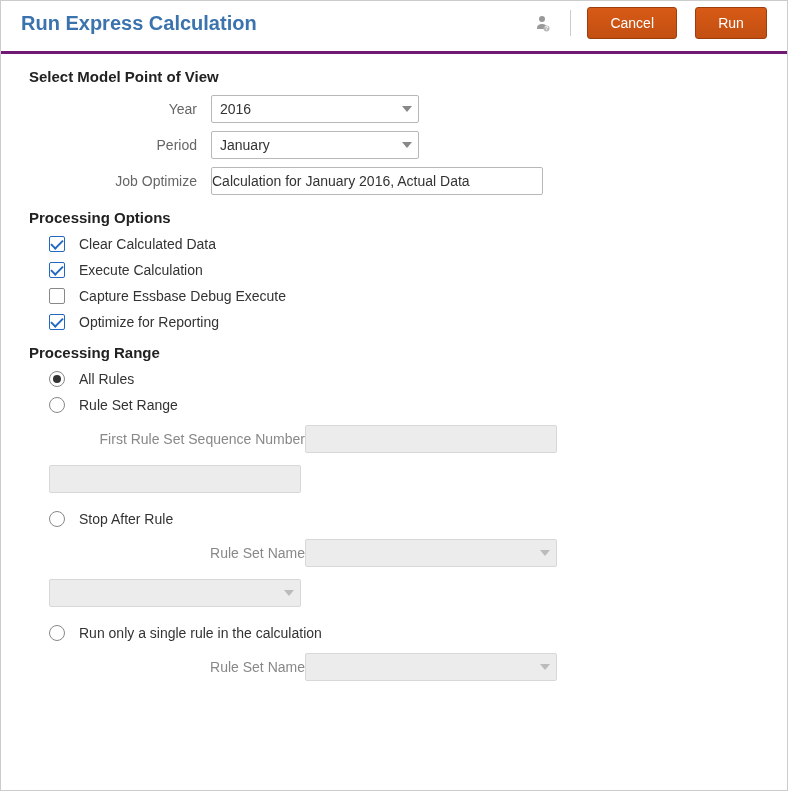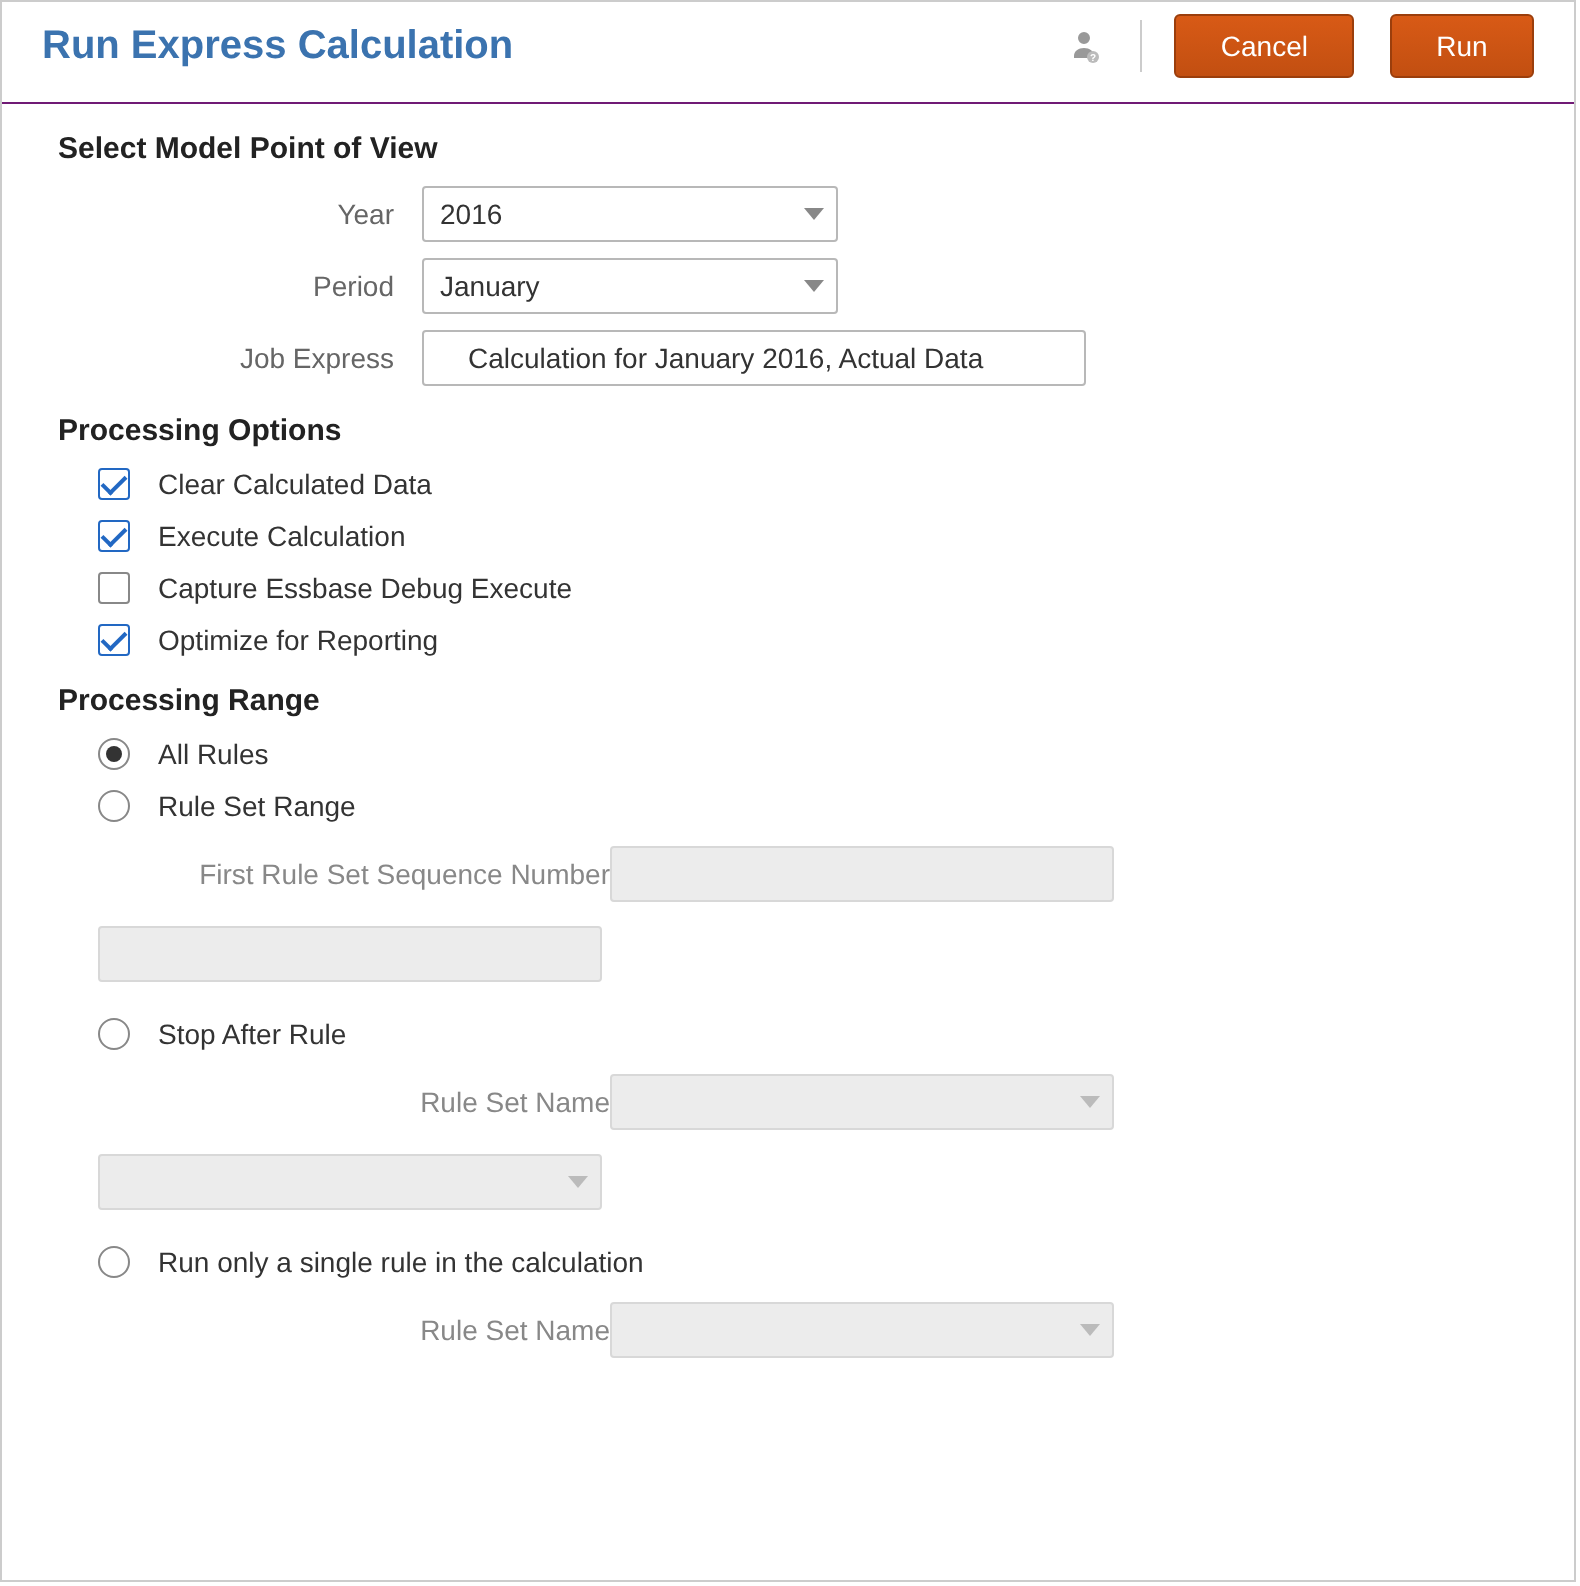--- a/index.html
+++ b/index.html
@@ -52,21 +52,21 @@
     cursor: pointer;
     background: linear-gradient(#d85a16, #c24f11);
     min-width: 72px;
     text-align: center;
   }
   .btn + .btn { margin-left: 8px; }
   .dialog-body {
     flex: 1;
     overflow-y: scroll;
     padding: 0 20px 18px 28px;
-    border-top: 1px solid #701a75;
+    border-top: 3px solid #701a75;
   }
   .section-heading {
     font-weight: bold;
     font-size: 15px;
     color: #222;
     margin: 14px 0 10px 0;
   }
   .form-row {
     display: flex;
     align-items: center;
@@ -112,21 +112,21 @@
     margin-left: 6px;
     margin-right: -8px;
   }
   .select-wrap.disabled .chev { border-left-color: #e2e2e2; }
   .chev svg { width: 10px; height: 6px; }
   .text-input.wide { width: 332px; }
   .text-input {
     border: 1px solid #b8b8b8;
     border-radius: 2px;
     height: 28px;
-    padding: 0 22px;
+    padding: 0 0;
     font-size: 14px;
     color: #333;
     background: #fff;
   }
   .text-input.disabled {
     background: #ececec;
     border-color: #d8d8d8;
     width: 252px;
   }
   .check-row, .radio-row {
@@ -221,21 +221,21 @@
         <span class="chev">
           <svg viewBox="0 0 10 6">
               <path d="M0 0l5 6 5-6z" fill="#888"></path>
             </svg>
         </span>
       </div>
     </div>
 
 
     <div class="form-row">
-      <div class="label">Job Express</div>
+      <div class="label">Job Optimize</div>
       <input class="text-input wide" value="Calculation for January 2016, Actual Data" style="">
     </div>
 
     <div class="section-heading">Processing Options</div>
 
     <div class="check-row">
       <span class="check-box checked"></span>
       <span class="check-label">Clear Calculated Data</span>
     </div>
     <div class="check-row">

